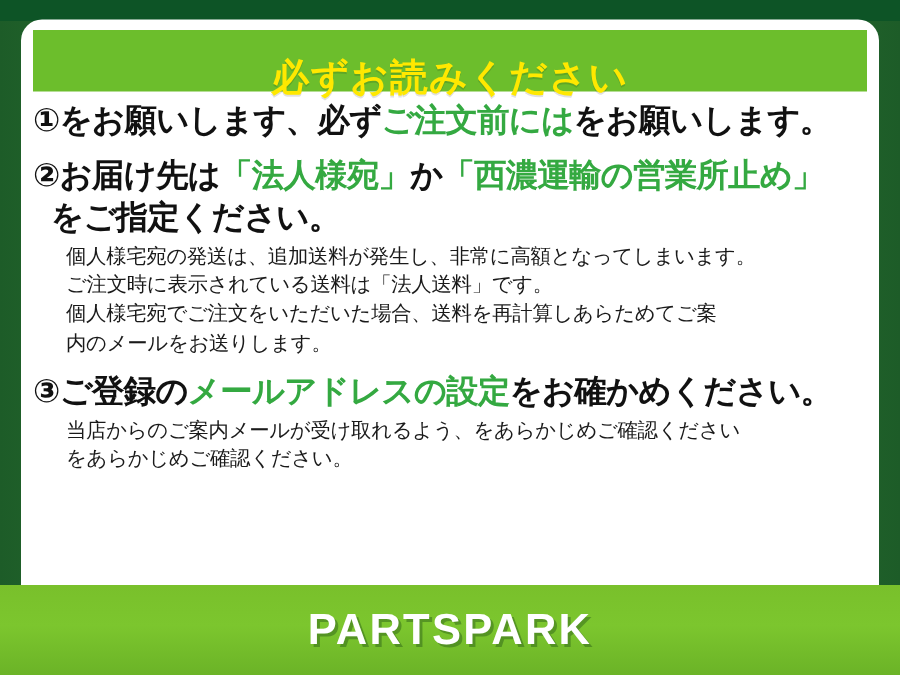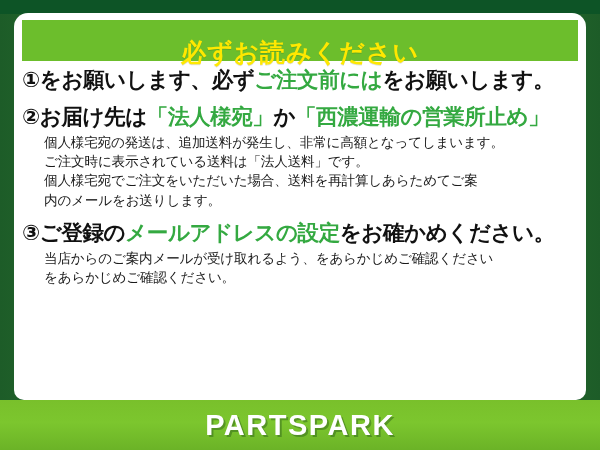--- a/index.html
+++ b/index.html
@@ -108,21 +108,21 @@
   #item-3 { margin-top: 10px; }
 
   #item-2 .item-heading .line2 { padding-left: 12px; display: block; }
 
   
   .footer {
     position: absolute;
     left: 0;
     bottom: 0;
     width: 600px;
-    height: 50px;
+    height: 60px;
     background: linear-gradient(to bottom, #79c02b 0%, #7cc62e 45%, #6bb327 100%);
     display: flex;
     align-items: center;
     justify-content: center;
   }
   .brand {
     color: #ffffff;
     font-size: 29px;
     font-weight: bold;
     letter-spacing: 1.5px;
@@ -147,20 +147,21 @@
 
       <div class="item" id="item-1">
         <div class="item-heading">
           <span>①</span><span>をお願いします、必ず</span><span class="hl">ご注文前には</span><span>をお願いします。</span>
         </div>
       </div>
 
       <div class="item" id="item-2">
         <div class="item-heading">
           <span>②</span><span>お届け先は</span><span class="hl">「法人様宛」</span><span>か</span><span class="hl">「西濃運輸の営業所止め」</span>
+          <span class="line2">をご指定ください。</span>
         </div>
         <div class="item-body">
           <div>個人様宅宛の発送は、追加送料が発生し、非常に高額となってしまいます。</div>
           <div>ご注文時に表示されている送料は「法人送料」です。</div>
           <div>個人様宅宛でご注文をいただいた場合、送料を再計算しあらためてご案</div>
           <div>内のメールをお送りします。</div>
         </div>
       </div>
 
       <div class="item" id="item-3">

